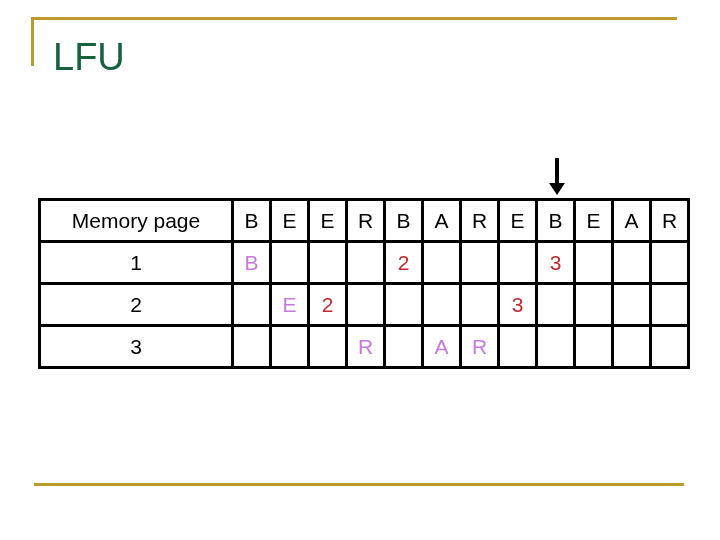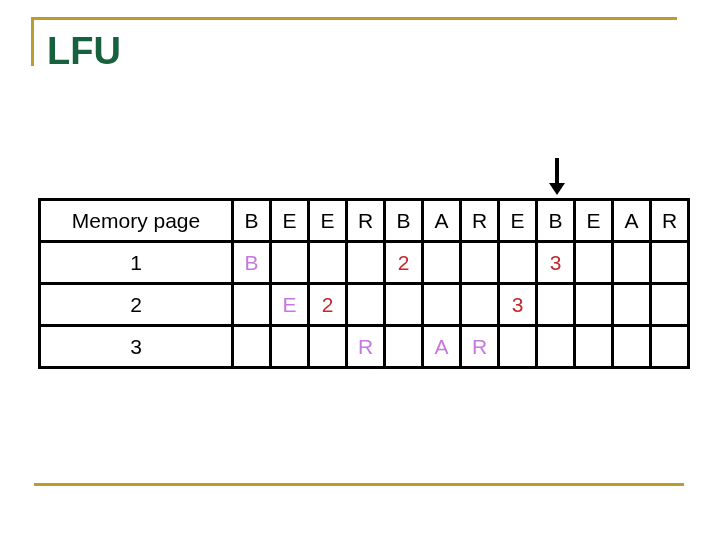--- a/index.html
+++ b/index.html
@@ -30,23 +30,23 @@
   }
   .bottom-rule {
     position: absolute;
     left: 34px; top: 483px;
     width: 650px; height: 3px;
     background: var(--gold, #BC9C2A);
   }
   .title {
     position: absolute;
     left: 43px; top: 26px;
-    margin: 4px;
+    margin: 10px;
     font-size: 38px;
-    font-weight: bold;
+    font-weight: normal;
     letter-spacing: 0px;
     color: var(--green, #16613E);
   }
   
   .arrow {
     position: absolute;
     left: 548px; top: 158px;
     width: 18px; height: 38px;
     display: flex;
     flex-direction: column;

